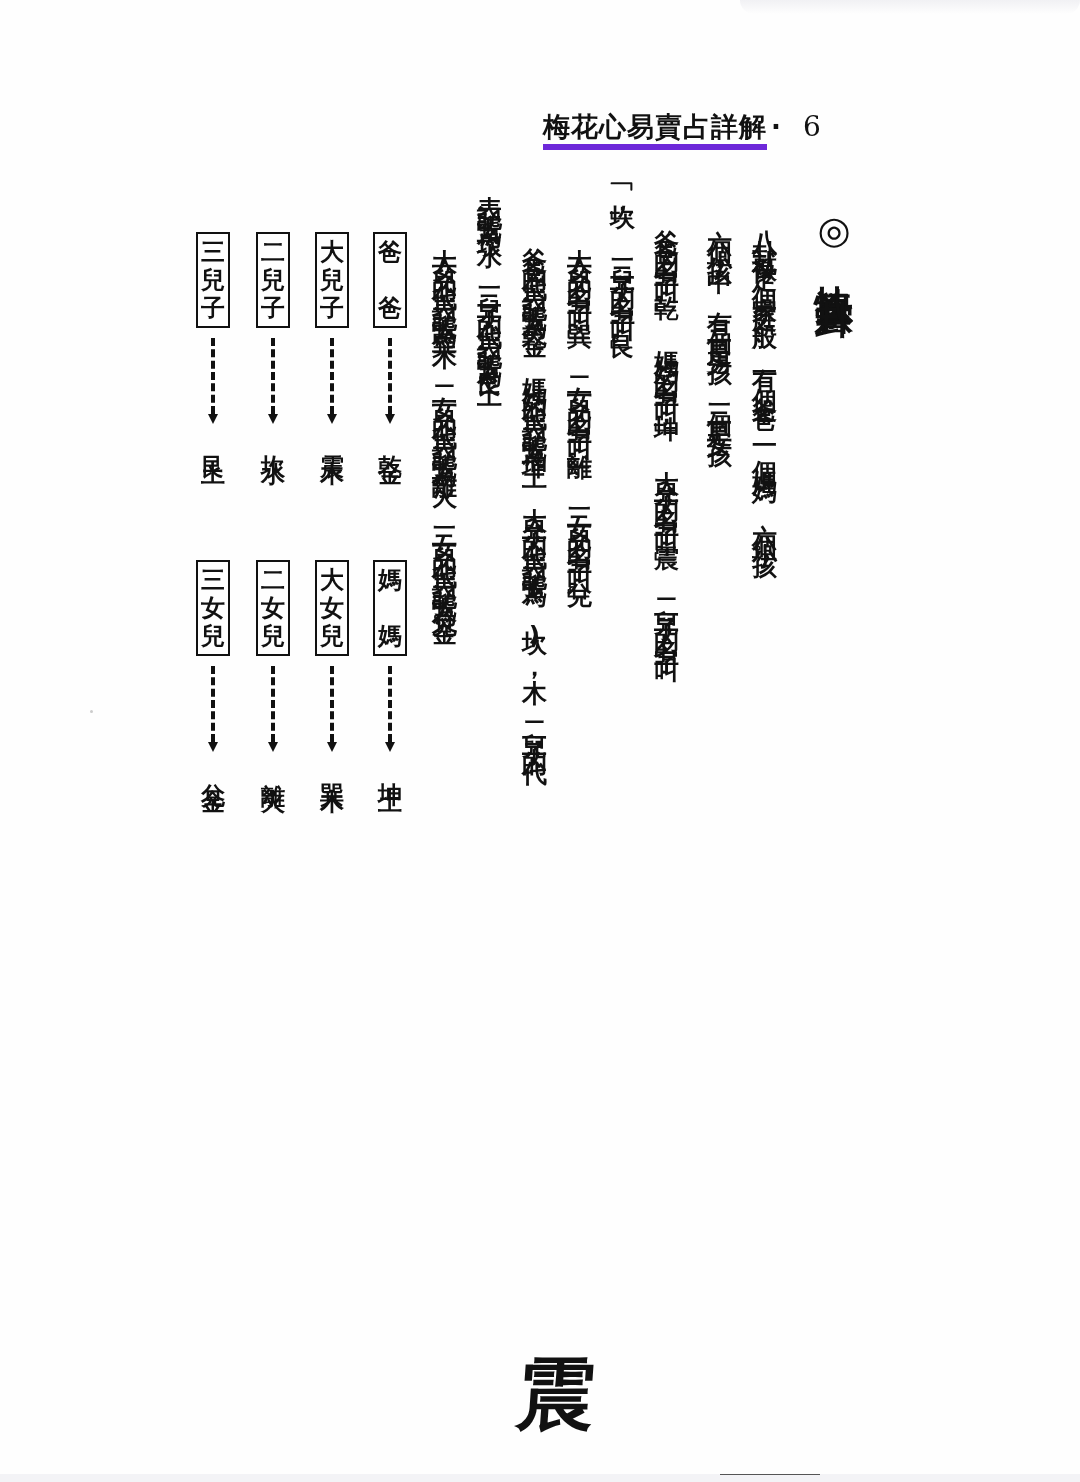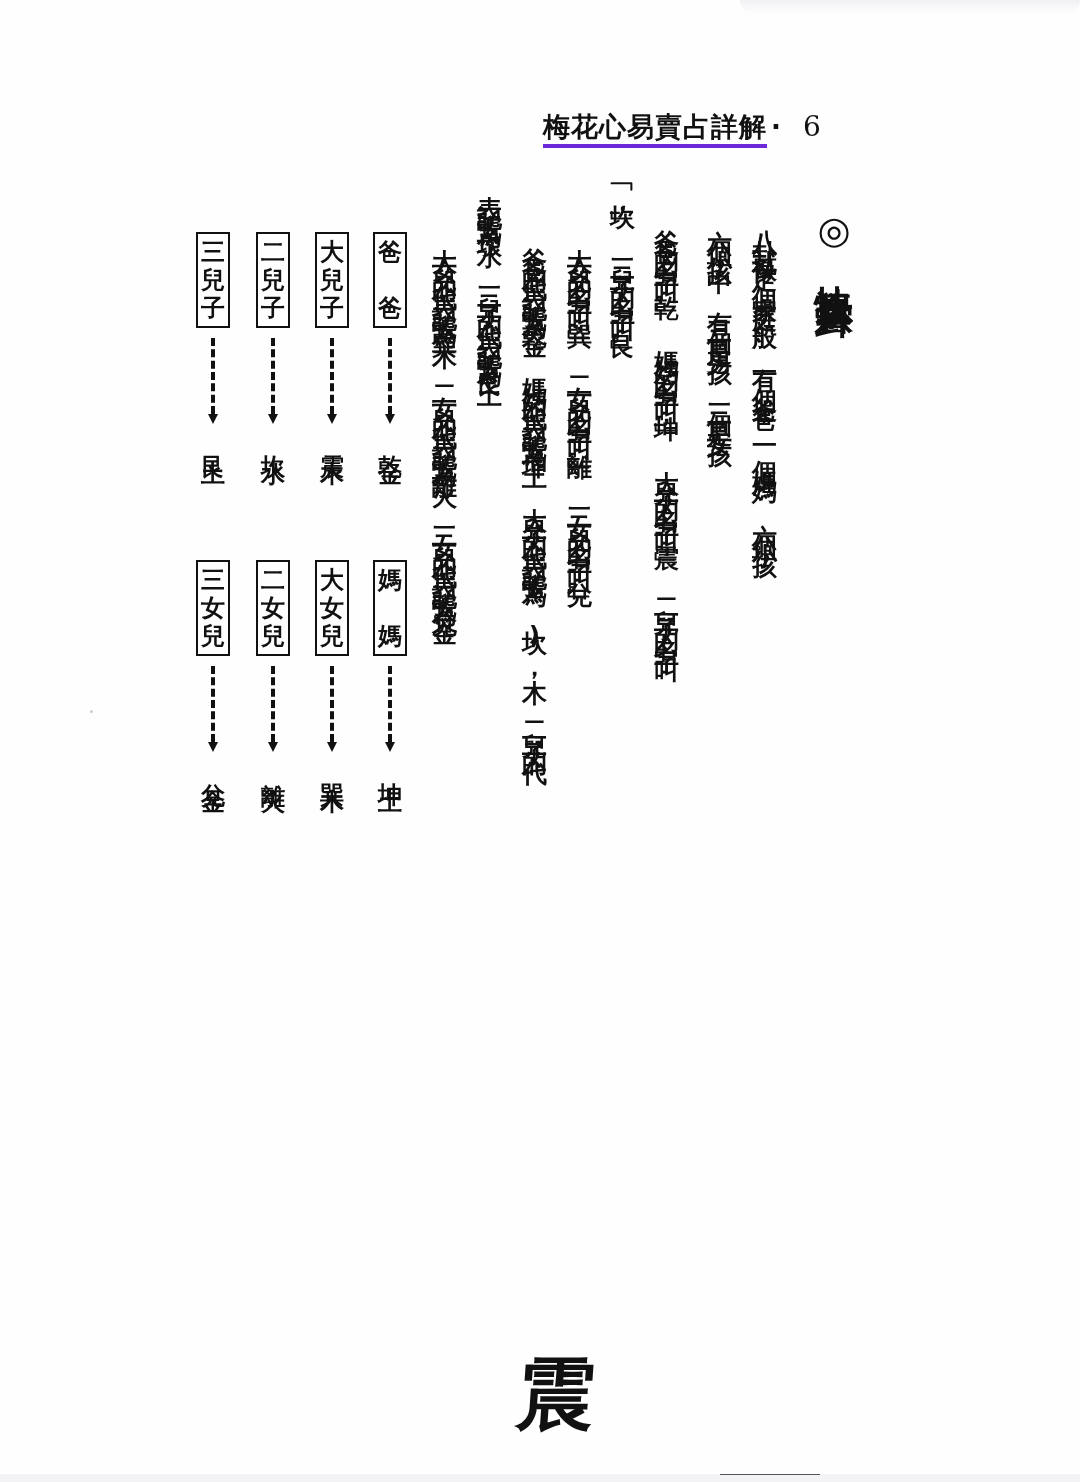--- a/index.html
+++ b/index.html
@@ -24,21 +24,21 @@
     background: #555;
   }
   
   .header {
     position: absolute; top: 110px; left: 543px;
     display: flex; align-items: baseline; white-space: nowrap;
   }
   .header-title {
     font-family: "DejaVu Sans", sans-serif;
     font-weight: bold; font-size: 27px; letter-spacing: 1px;
-    border-bottom: 4px solid #6d28d9; padding-bottom: 2px; line-height: 1.1;
+    border-bottom: 6px solid #6d28d9; padding-bottom: 2px; line-height: 1.1;
   }
   .header-dot { font-weight: bold; font-size: 26px; margin-left: 4px; }
   .header-page {
     font-family: "DejaVu Serif", serif; font-size: 28px; margin-left: 22px;
   }
   
   .vcol {
     position: absolute;
     writing-mode: vertical-rl;
     text-orientation: upright;

